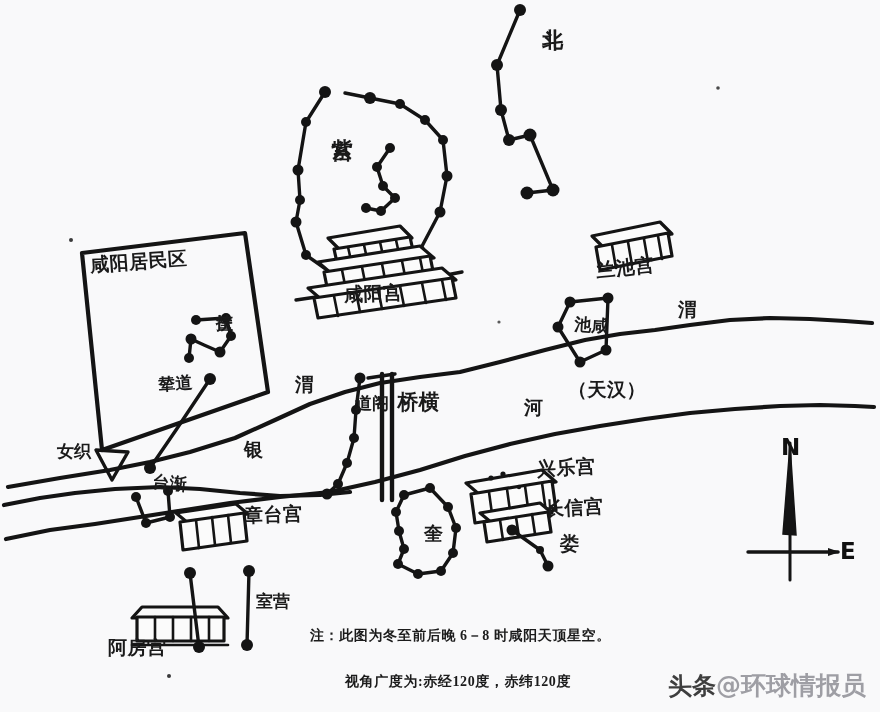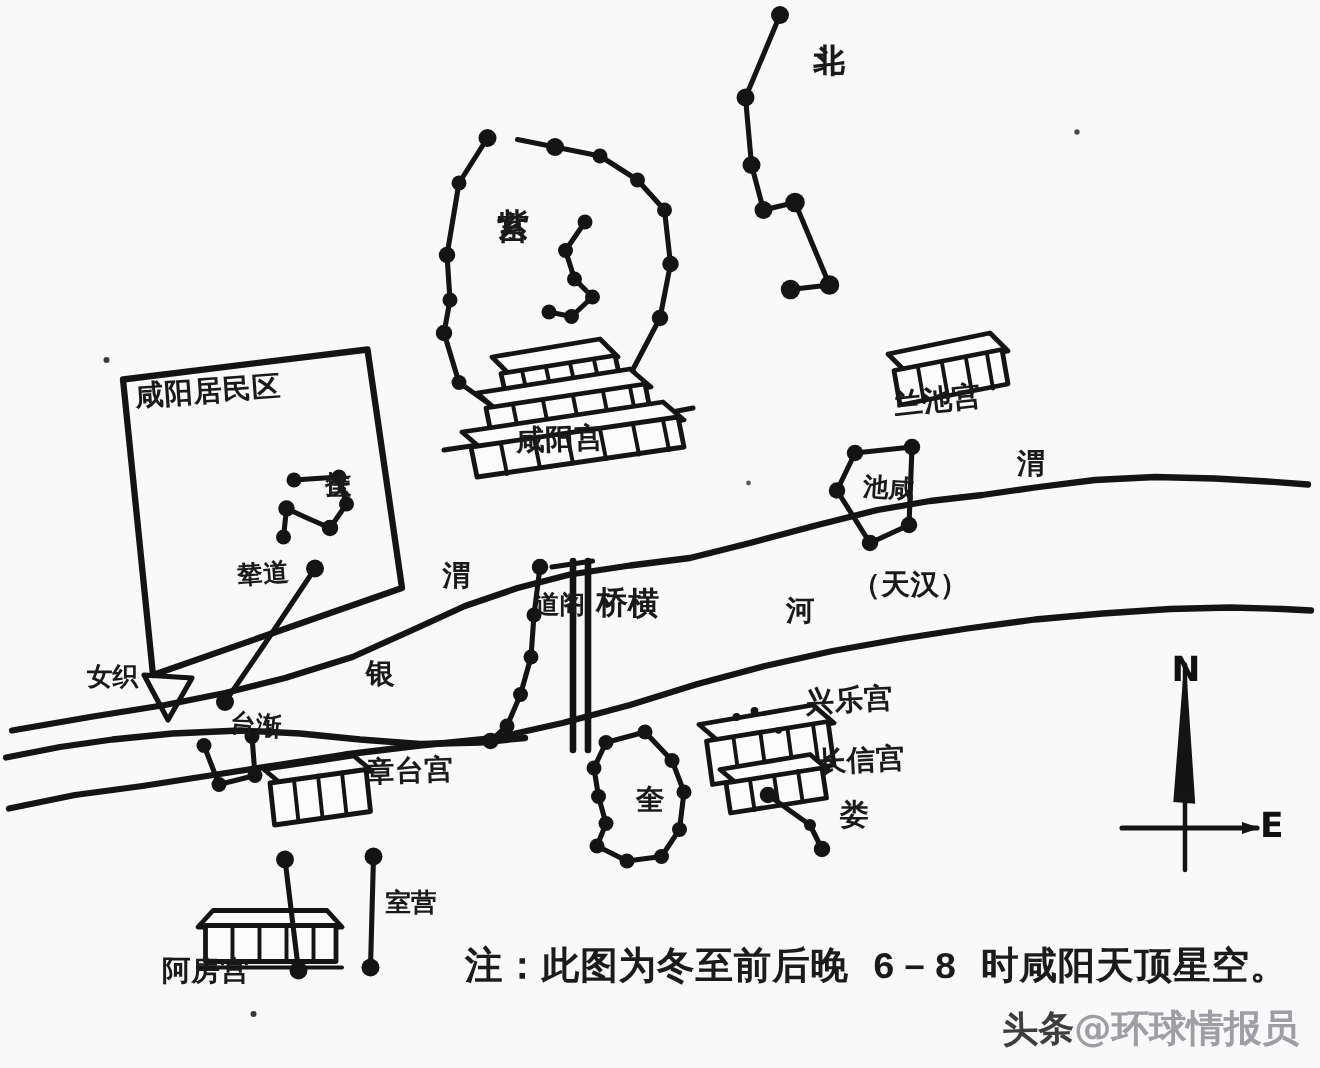--- a/index.html
+++ b/index.html
@@ -37,22 +37,22 @@
     text-orientation: upright;
     line-height: 1.0;
   }
   .sz-lg { font-size: 21px; }
   .sz-md { font-size: 19px; }
   .sz-sm { font-size: 17px; }
   .caption {
     position: absolute;
     color: #1b1b1b;
     font-weight: bold;
-    font-size: 25px;
-    font-family: Liberation Mono, monospace;
+    font-size: 14px;
+    font-family: Liberation Serif, serif;
     white-space: pre;
     letter-spacing: 0.6px;
     text-align: center;
   }
   .compass-letter {
     position: absolute;
     font-size: 23px;
     font-weight: bold;
     color: #111;
     font-family: "DejaVu Sans", "Liberation Sans", sans-serif;
@@ -361,20 +361,21 @@
   <div class="lbl sz-md" style="left:560px; top:534px;">娄</div>
 
   <div class="lbl sz-sm lbl-v" style="left:256px; top:578px;">营
 室</div>
 
   <div class="lbl sz-md" style="left:244px; top:505px; transform:rotate(-2deg);">章台宫</div>
 
   <div class="lbl sz-md" style="left:108px; top:638px;">阿房宫</div>
 
   <div class="caption" style="left:310px; top:627px;">注：此图为冬至前后晚 6－8 时咸阳天顶星空。</div>
+  <div class="caption" style="left:345px; top:673px;">视角广度为:赤经120度，赤纬120度</div>
 
   <div class="compass-letter" style="left:781px; top:434px;">N</div>
   <div class="compass-letter" style="left:840px; top:538px;">E</div>
 
   <div class="wm-dark" style="left:668px; top:670px; transform:rotate(-2deg);">头条</div>
   <div class="watermark" style="left:716px; top:669px;">@环球情报员</div>
 
 </div>
 
 </body></html>

